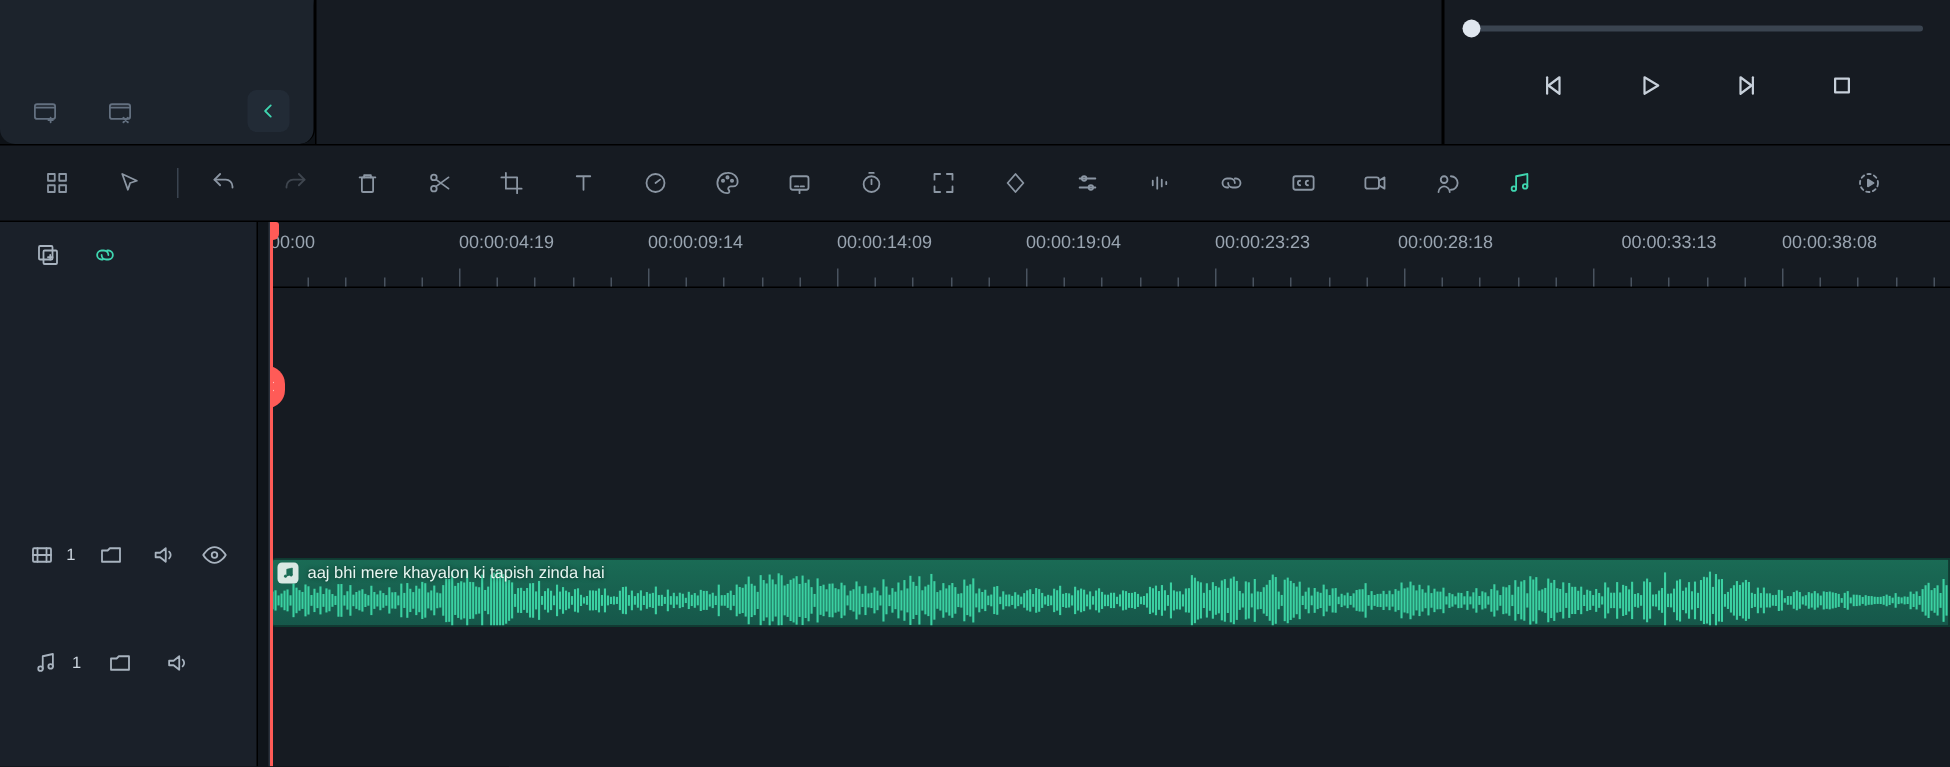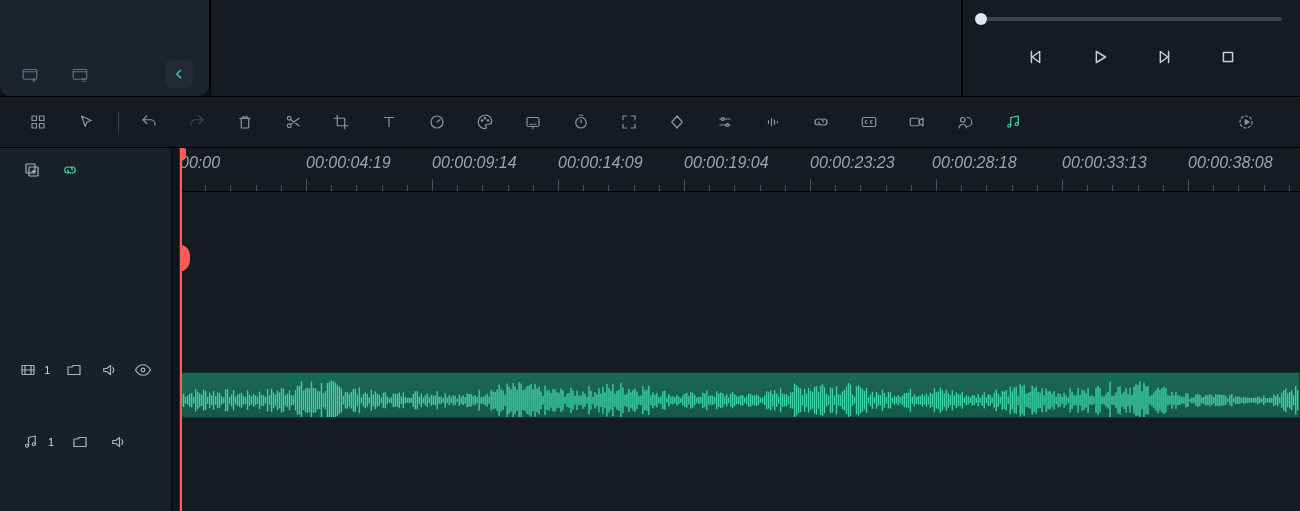--- a/index.html
+++ b/index.html
@@ -60,21 +60,21 @@
   .head-row .ibtn{color:#a8b3bf;width:24px;height:24px;margin:0;}
   .track-label-num{color:#cdd6df;font-size:11px;margin-left:-8px;}
   .head-row{display:flex;align-items:center;gap:14px;}
 
   
   .ruler{height:44px;position:relative;border-bottom:1px solid #000;background:var(--bg1);}
   .ruler-ticks{position:absolute;inset:0;}
   .tick{position:absolute;bottom:0;width:1px;background:#49535f;}
   .tick.major{height:12px;}
   .tick.minor{height:6px;}
-  .tick-label{position:absolute;top:6px;color:#9aa5b1;font-size:16px;transform:translateX(-4px);white-space:nowrap;font-style:italic;}
+  .tick-label{position:absolute;top:6px;color:#9aa5b1;font-size:12px;transform:translateX(-4px);white-space:nowrap;}
 
   
   .playhead{position:absolute;top:0;bottom:0;width:2px;background:var(--playhead);left:0;z-index:30;}
   .playhead .cap{position:absolute;top:0;left:-4px;width:10px;height:12px;background:var(--playhead);border-radius:2px 2px 4px 4px;}
 
   
   .marker{position:absolute;left:-12px;top:96px;width:22px;height:28px;background:var(--playhead);border-radius:8px 12px 12px 8px;color:#fff;display:flex;align-items:center;justify-content:center;font-size:12px;z-index:29;}
 
   
   .audio-clip{position:absolute;left:0;right:0;top:224px;height:46px;background:linear-gradient(#1a6b55,#16574a);border:1px solid #0e3b31;border-radius:4px 0 0 4px;overflow:hidden;}
@@ -392,39 +392,49 @@
             <div class="tick minor" style="left:680.4px"></div>
             <div class="tick minor" style="left:705.6px"></div>
             <div class="tick minor" style="left:730.8px"></div>
             <div class="tick major" style="left:756px"></div>
             <div class="tick-label" style="left:756px">00:00:28:18</div>
             <div class="tick minor" style="left:781.2px"></div>
             <div class="tick minor" style="left:806.4px"></div>
             <div class="tick minor" style="left:831.6px"></div>
             <div class="tick minor" style="left:856.8px"></div>
             <div class="tick major" style="left:882px"></div>
-            <div class="tick-label" style="left:886px">00:00:33:13</div>
+            <div class="tick-label" style="left:905px">00:00:33:13</div>
             <div class="tick minor" style="left:907.2px"></div>
             <div class="tick minor" style="left:932.4px"></div>
             <div class="tick minor" style="left:957.6px"></div>
             <div class="tick minor" style="left:982.8px"></div>
             <div class="tick major" style="left:1008px"></div>
             <div class="tick-label" style="left:1012px">00:00:38:08</div>
             <div class="tick minor" style="left:1033.2px"></div>
             <div class="tick minor" style="left:1058.4px"></div>
             <div class="tick minor" style="left:1083.6px"></div>
             <div class="tick minor" style="left:1108.8px"></div>
           </div>
     </div>
 
     <div class="marker">
           <span>✕</span>
         </div>
 
     <div class="audio-clip">
+      <div class="clip-header">
+        <div class="clip-icon">
+              <svg viewBox="0 0 24 24">
+                <path d="M10 17V6l9-2v11"></path>
+                <circle cx="8" cy="17" r="2"></circle>
+                <circle cx="17" cy="15" r="2"></circle>
+              </svg>
+            </div>
+        <span>aaj bhi mere khayalon ki tapish zinda hai</span>
+      </div>
       <div class="wave">
         <svg viewBox="0 0 1120 46" preserveAspectRatio="none" id="wave-svg">
               <rect x="0" y="0" width="1120" height="46" fill="none"></rect>
               <rect x="0" y="22.33971828353597" width="1.4" height="12.360563432928062" fill="#3bd1a2"></rect>
               <rect x="2" y="21.441217987779396" width="1.4" height="14.157564024441205" fill="#3bd1a2"></rect>
               <rect x="4" y="25.017916897194432" width="1.4" height="7.0041662056111385" fill="#3bd1a2"></rect>
               <rect x="6" y="23.719943299447177" width="1.4" height="9.600113401105643" fill="#3bd1a2"></rect>
               <rect x="8" y="21.697783160054527" width="1.4" height="13.644433679890941" fill="#3bd1a2"></rect>
               <rect x="10" y="20.899817000619045" width="1.4" height="15.240365998761906" fill="#3bd1a2"></rect>
               <rect x="12" y="24.93398607623417" width="1.4" height="7.172027847531661" fill="#3bd1a2"></rect>

